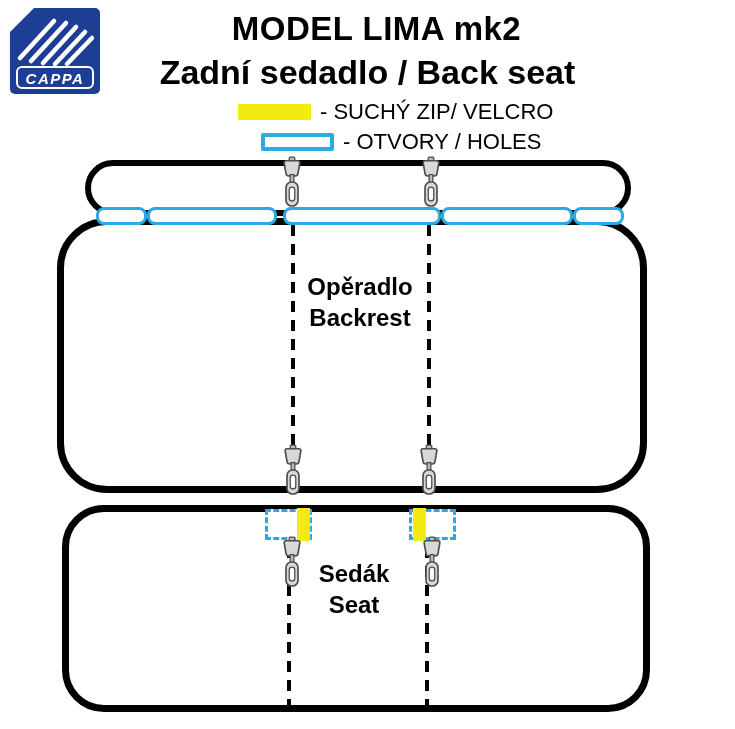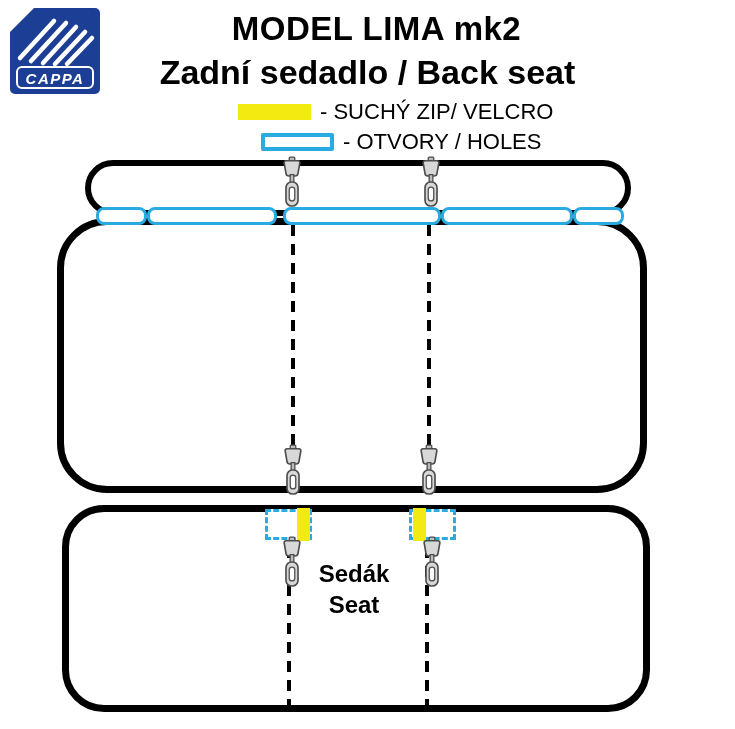--- a/index.html
+++ b/index.html
@@ -116,20 +116,24 @@
   <div class="seam seam-backrest-left"></div>
   <div class="seam seam-backrest-right"></div>
   <div class="seam seam-seat-left"></div>
   <div class="seam seam-seat-right"></div>
 
   <div class="hole-dashed hole-dashed-left"></div>
   <div class="hole-dashed hole-dashed-right"></div>
   <div class="velcro-strip velcro-left"></div>
   <div class="velcro-strip velcro-right"></div>
 
+  <div class="panel-label backrest-label">
+    <span>Opěradlo</span><br>
+    <span>Backrest</span>
+  </div>
   <div class="panel-label seat-label">
     <span>Sedák</span><br>
     <span>Seat</span>
   </div>
 
   <svg class="zipper zip-top-left" viewBox="0 0 26 56">
     <rect x="10" y="1" width="6" height="6" rx="1" class="zm"></rect>
     <path d="M6.5 5 h13 a2 2 0 0 1 2 2.2 l-2 11.5 a3.2 3.2 0 0 1 -3.2 2.8 h-6.6 a3.2 3.2 0 0 1 -3.2 -2.8 L4.5 7.2 A2 2 0 0 1 6.5 5 z" class="zb"></path>
     <rect x="11" y="20" width="4" height="9" class="zm"></rect>
     <rect x="6.5" y="28" width="13" height="26" rx="6" class="zb"></rect>

